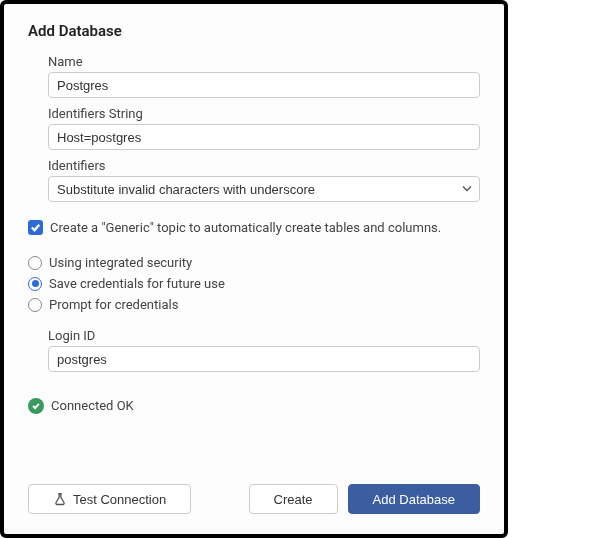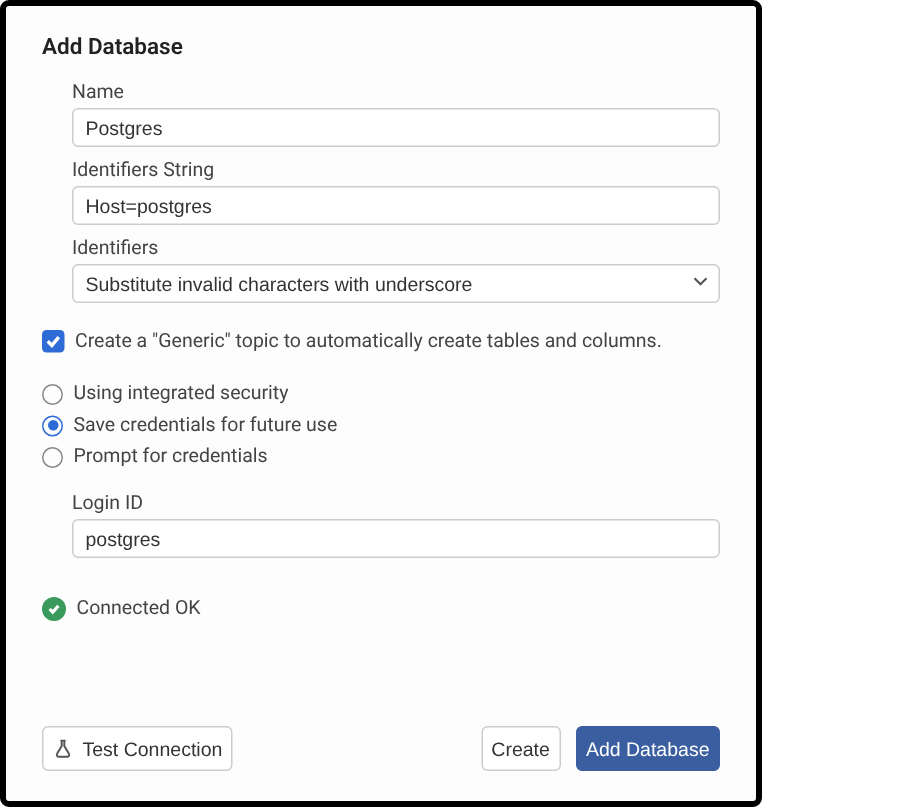--- a/index.html
+++ b/index.html
@@ -110,21 +110,21 @@
     align-items: center;
     gap: 10px;
   }
   .btn {
     height: 30px;
     border: 1px solid #ccc;
     border-radius: 4px;
     background: #fff;
     color: #333;
     font-size: 13px;
-    padding: 0 6px;
+    padding: 0 24px;
     cursor: pointer;
     display: inline-flex;
     align-items: center;
     gap: 6px;
     text-align: center;
   }
   .btn.primary {
     background: #3a5ea0;
     border-color: #3a5ea0;
     color: #fff;

